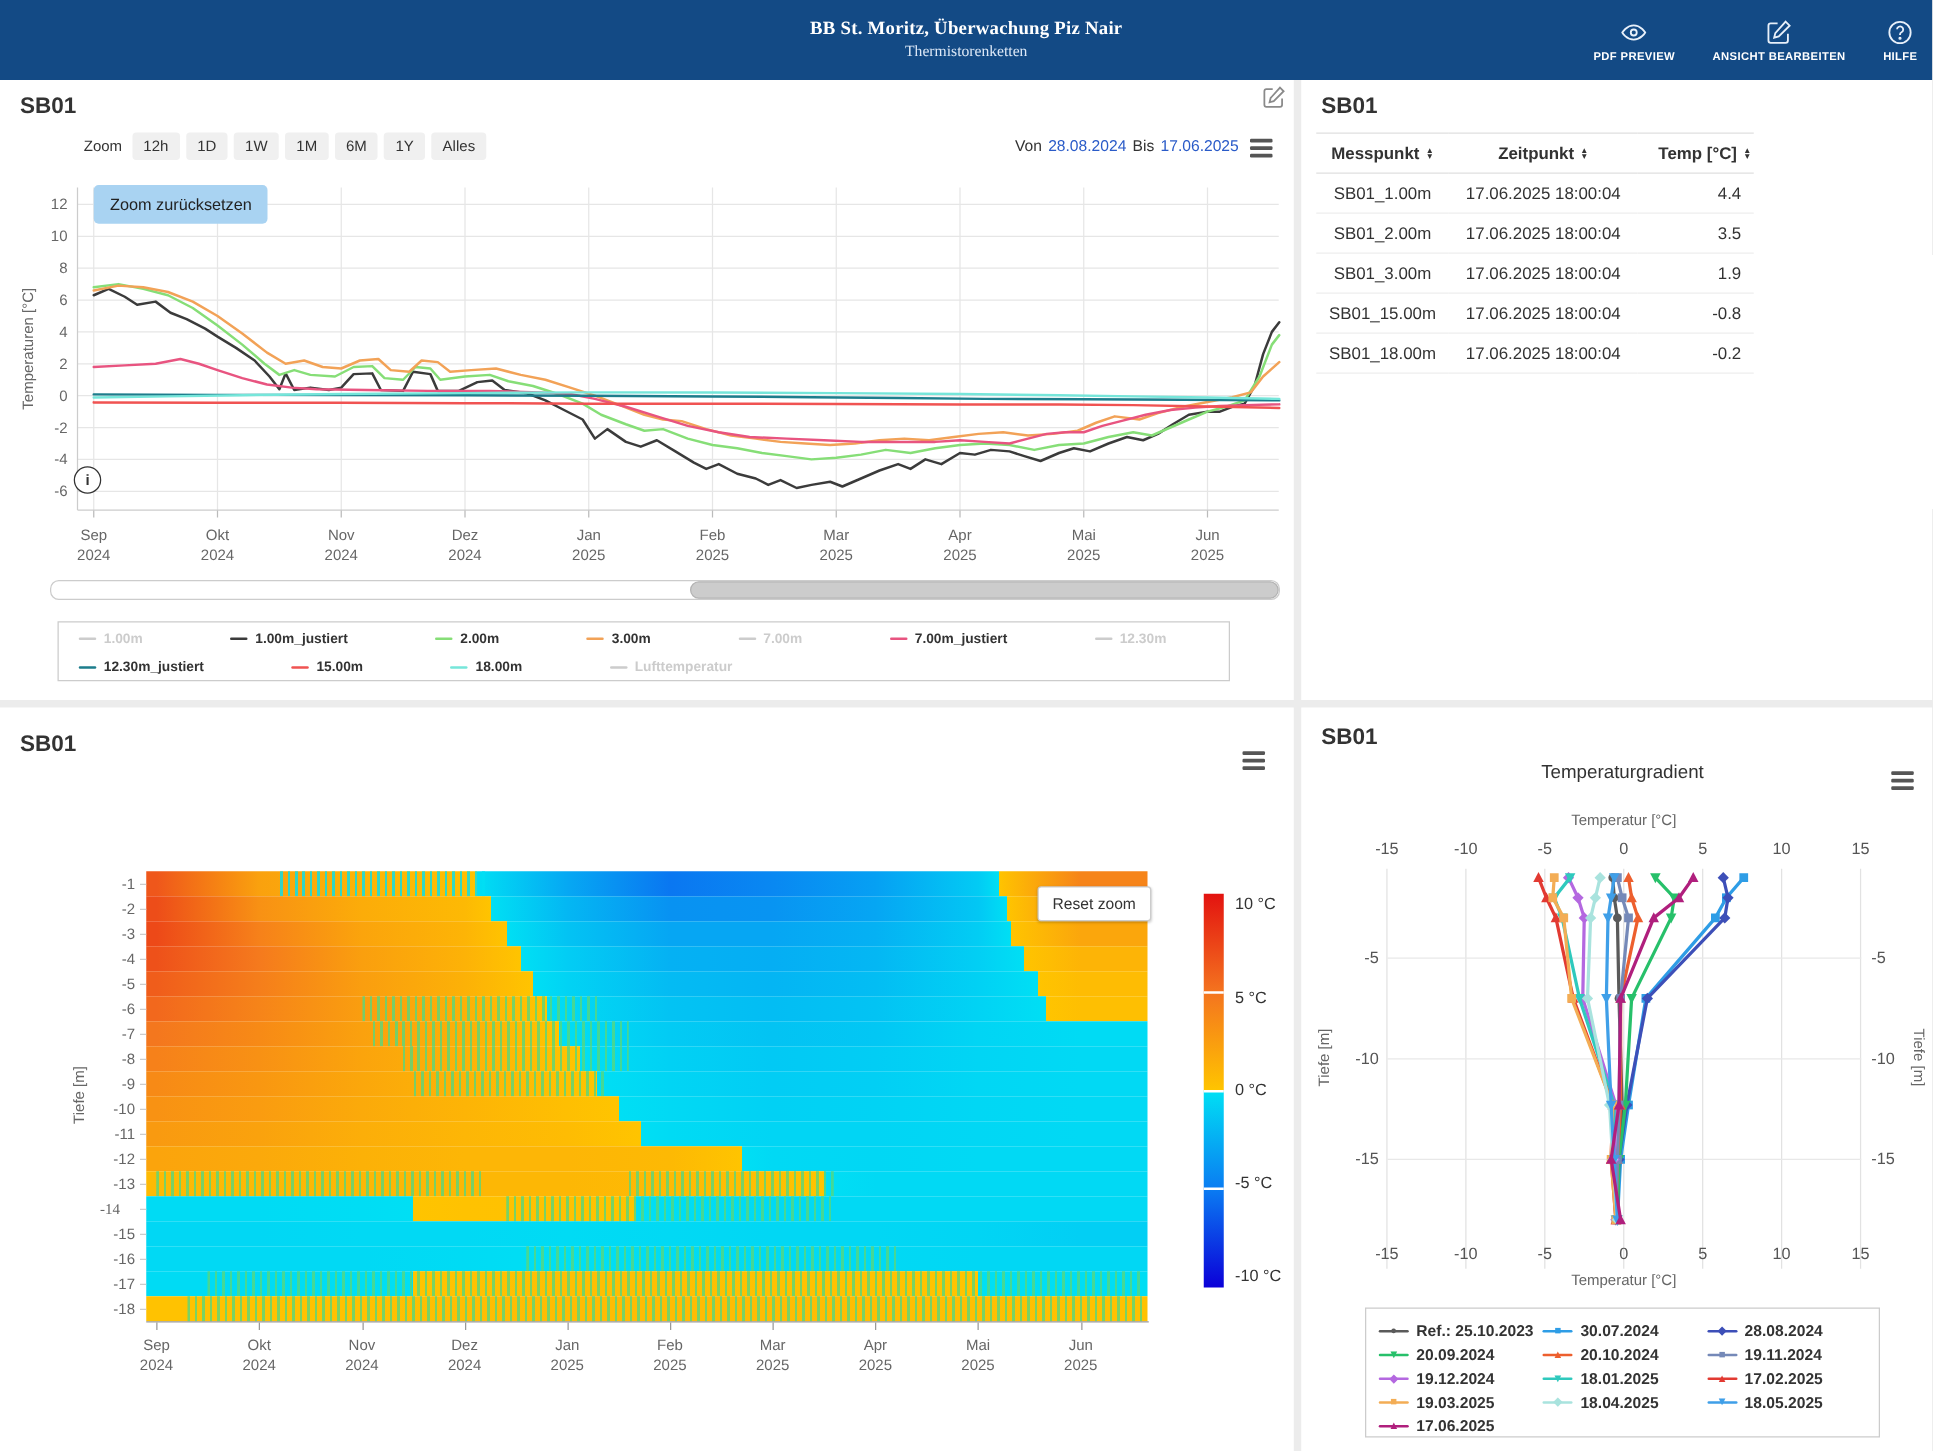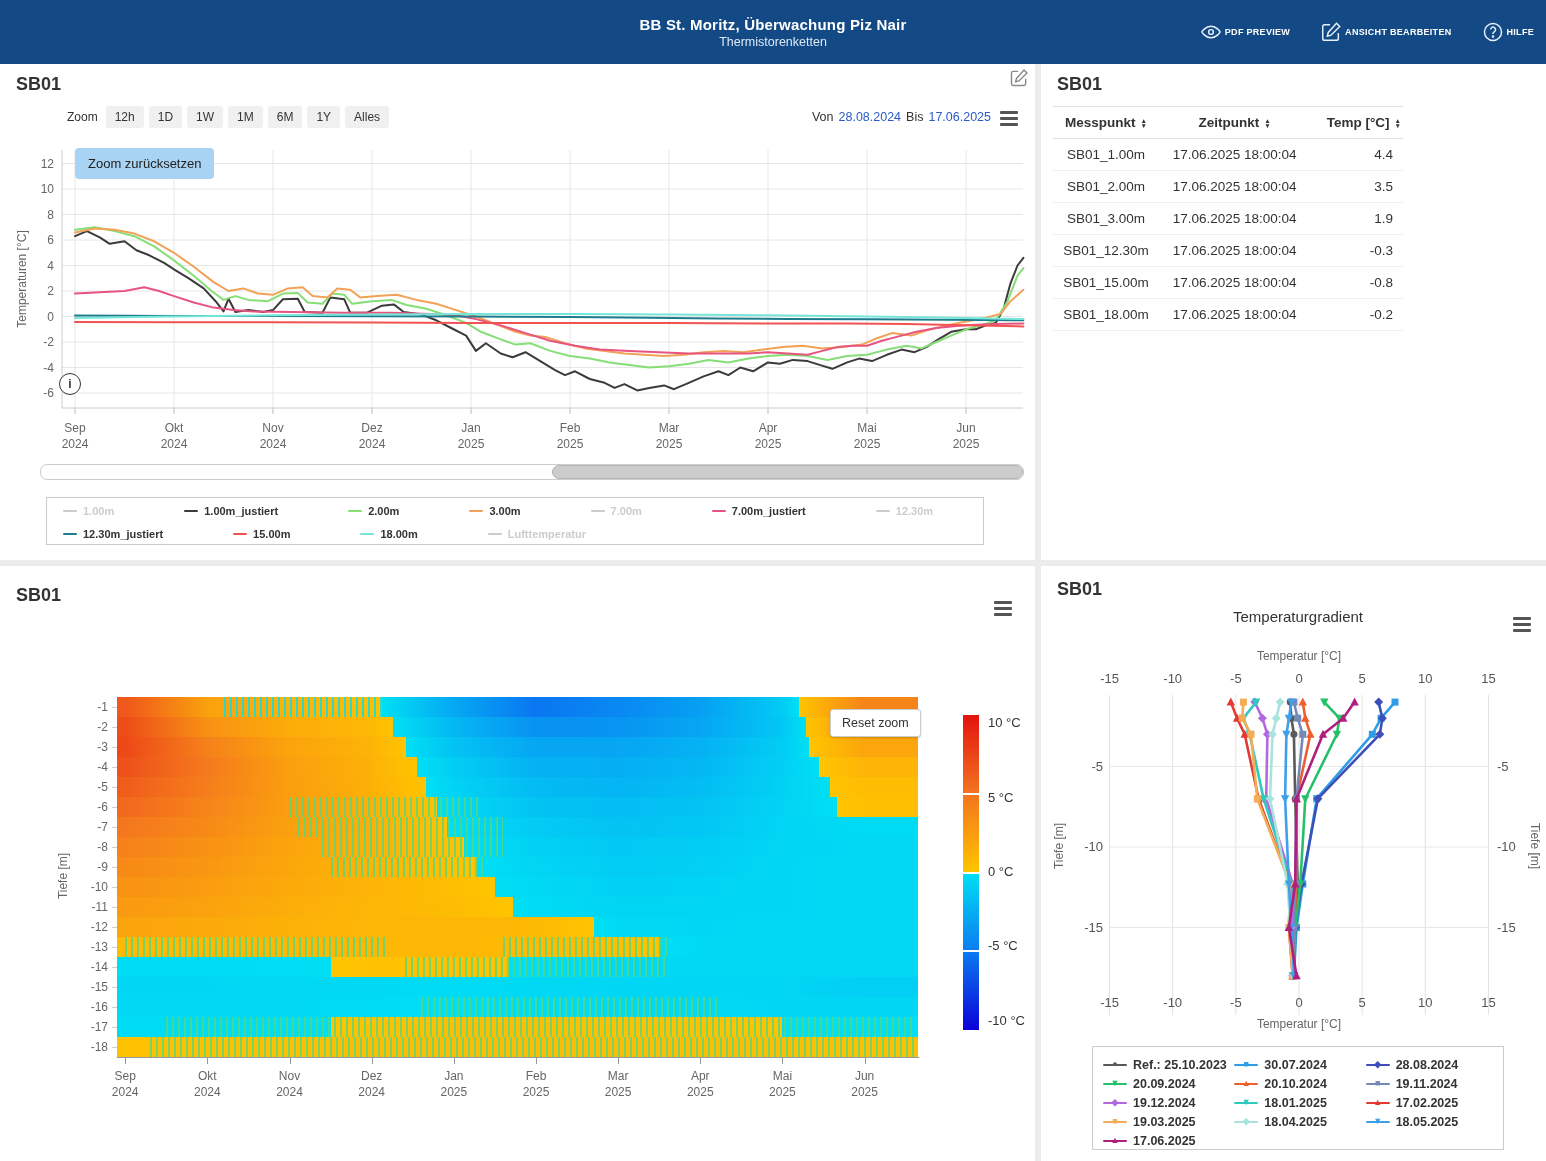--- a/index.html
+++ b/index.html
@@ -1,23 +1,23 @@
 <!DOCTYPE html>
 <html style="--header-bg: #134a85; --accent: #2a5bc8; --resetbg: #a9d3f2;"><head>
 <meta charset="utf-8">
 <style>
   html,body{margin:0;padding:0;background:#ececec;font-family:"Liberation Sans",sans-serif;}
   .page{width:1546px;height:1161px;overflow:hidden;background:#ececec;}
   
   .app-header{height:64px;background:var(--header-bg,#134a85);display:flex;align-items:center;justify-content:center;position:relative;}
-  .h-titles{text-align:center;color:#fff;}
+  .h-titles{text-align:center;color:#fff;font-family:Liberation Serif, serif;}
   .h-title{font-size:15px;font-weight:bold;letter-spacing:.2px;}
   .h-sub{font-size:12.5px;margin-top:2px;color:#dce8f7;}
   .h-actions{position:absolute;right:10px;top:0;height:64px;display:flex;align-items:center;gap:26px;}
-  .h-action{display:flex;flex-direction:row;align-items:center;gap:3px;color:#eef4fc;background:none;border:none;cursor:pointer;padding:2px 2px;}
+  .h-action{display:flex;flex-direction:column;align-items:center;gap:3px;color:#eef4fc;background:none;border:none;cursor:pointer;padding:2px 2px;}
   .h-action .lbl{font-size:9px;font-weight:bold;letter-spacing:.3px;color:#fff;white-space:nowrap;}
   .h-action svg{display:block;}
   
   .grid{display:grid;grid-template-columns:1035px 505px;grid-template-rows:496px 595px;gap:6px;background:#ececec;}
   .panel{background:#fff;position:relative;overflow:hidden;}
   .panel-title{position:absolute;left:16px;top:10px;font-size:18px;font-weight:bold;color:#333;z-index:3;}
   svg text{font-family:"Liberation Sans",sans-serif;}
   .ax{font-size:12px;fill:#666;}
   .axd{font-size:13px;fill:#555;}
   
@@ -302,25 +302,20 @@
               <td>SB01_2.00m</td>
               <td>17.06.2025 18:00:04</td>
               <td class="num">3.5</td>
             </tr>
             <tr>
               <td>SB01_3.00m</td>
               <td>17.06.2025 18:00:04</td>
               <td class="num">1.9</td>
             </tr>
             <tr>
-              <td>SB01_12.30m</td>
-              <td>17.06.2025 18:00:04</td>
-              <td class="num">-0.3</td>
-            </tr>
-            <tr>
               <td>SB01_15.00m</td>
               <td>17.06.2025 18:00:04</td>
               <td class="num">-0.8</td>
             </tr>
             <tr>
               <td>SB01_18.00m</td>
               <td>17.06.2025 18:00:04</td>
               <td class="num">-0.2</td>
             </tr>
           </tbody>
@@ -354,21 +349,21 @@
           <div class="hm-ylab" style="left: 78px; top: 294px;">-9</div>
           <div class="hm-tick" style="left: 112px; top: 301px; width: 5px; height: 1px;"></div>
           <div class="hm-ylab" style="left: 78px; top: 314px;">-10</div>
           <div class="hm-tick" style="left: 112px; top: 321px; width: 5px; height: 1px;"></div>
           <div class="hm-ylab" style="left: 78px; top: 334px;">-11</div>
           <div class="hm-tick" style="left: 112px; top: 341px; width: 5px; height: 1px;"></div>
           <div class="hm-ylab" style="left: 78px; top: 354px;">-12</div>
           <div class="hm-tick" style="left: 112px; top: 361px; width: 5px; height: 1px;"></div>
           <div class="hm-ylab" style="left: 78px; top: 374px;">-13</div>
           <div class="hm-tick" style="left: 112px; top: 381px; width: 5px; height: 1px;"></div>
-          <div class="hm-ylab" style="left: 78px; top: 394px;">-14</div>
+          <div class="hm-ylab" style="left: 66px; top: 394px; font-family: Liberation Serif, serif;">-14</div>
           <div class="hm-tick" style="left: 112px; top: 401px; width: 5px; height: 1px;"></div>
           <div class="hm-ylab" style="left: 78px; top: 414px;">-15</div>
           <div class="hm-tick" style="left: 112px; top: 421px; width: 5px; height: 1px;"></div>
           <div class="hm-ylab" style="left: 78px; top: 434px;">-16</div>
           <div class="hm-tick" style="left: 112px; top: 441px; width: 5px; height: 1px;"></div>
           <div class="hm-ylab" style="left: 78px; top: 454px;">-17</div>
           <div class="hm-tick" style="left: 112px; top: 461px; width: 5px; height: 1px;"></div>
           <div class="hm-ylab" style="left: 78px; top: 474px;">-18</div>
           <div class="hm-tick" style="left: 112px; top: 481px; width: 5px; height: 1px;"></div>
           <div class="hm-xaxis"></div>

